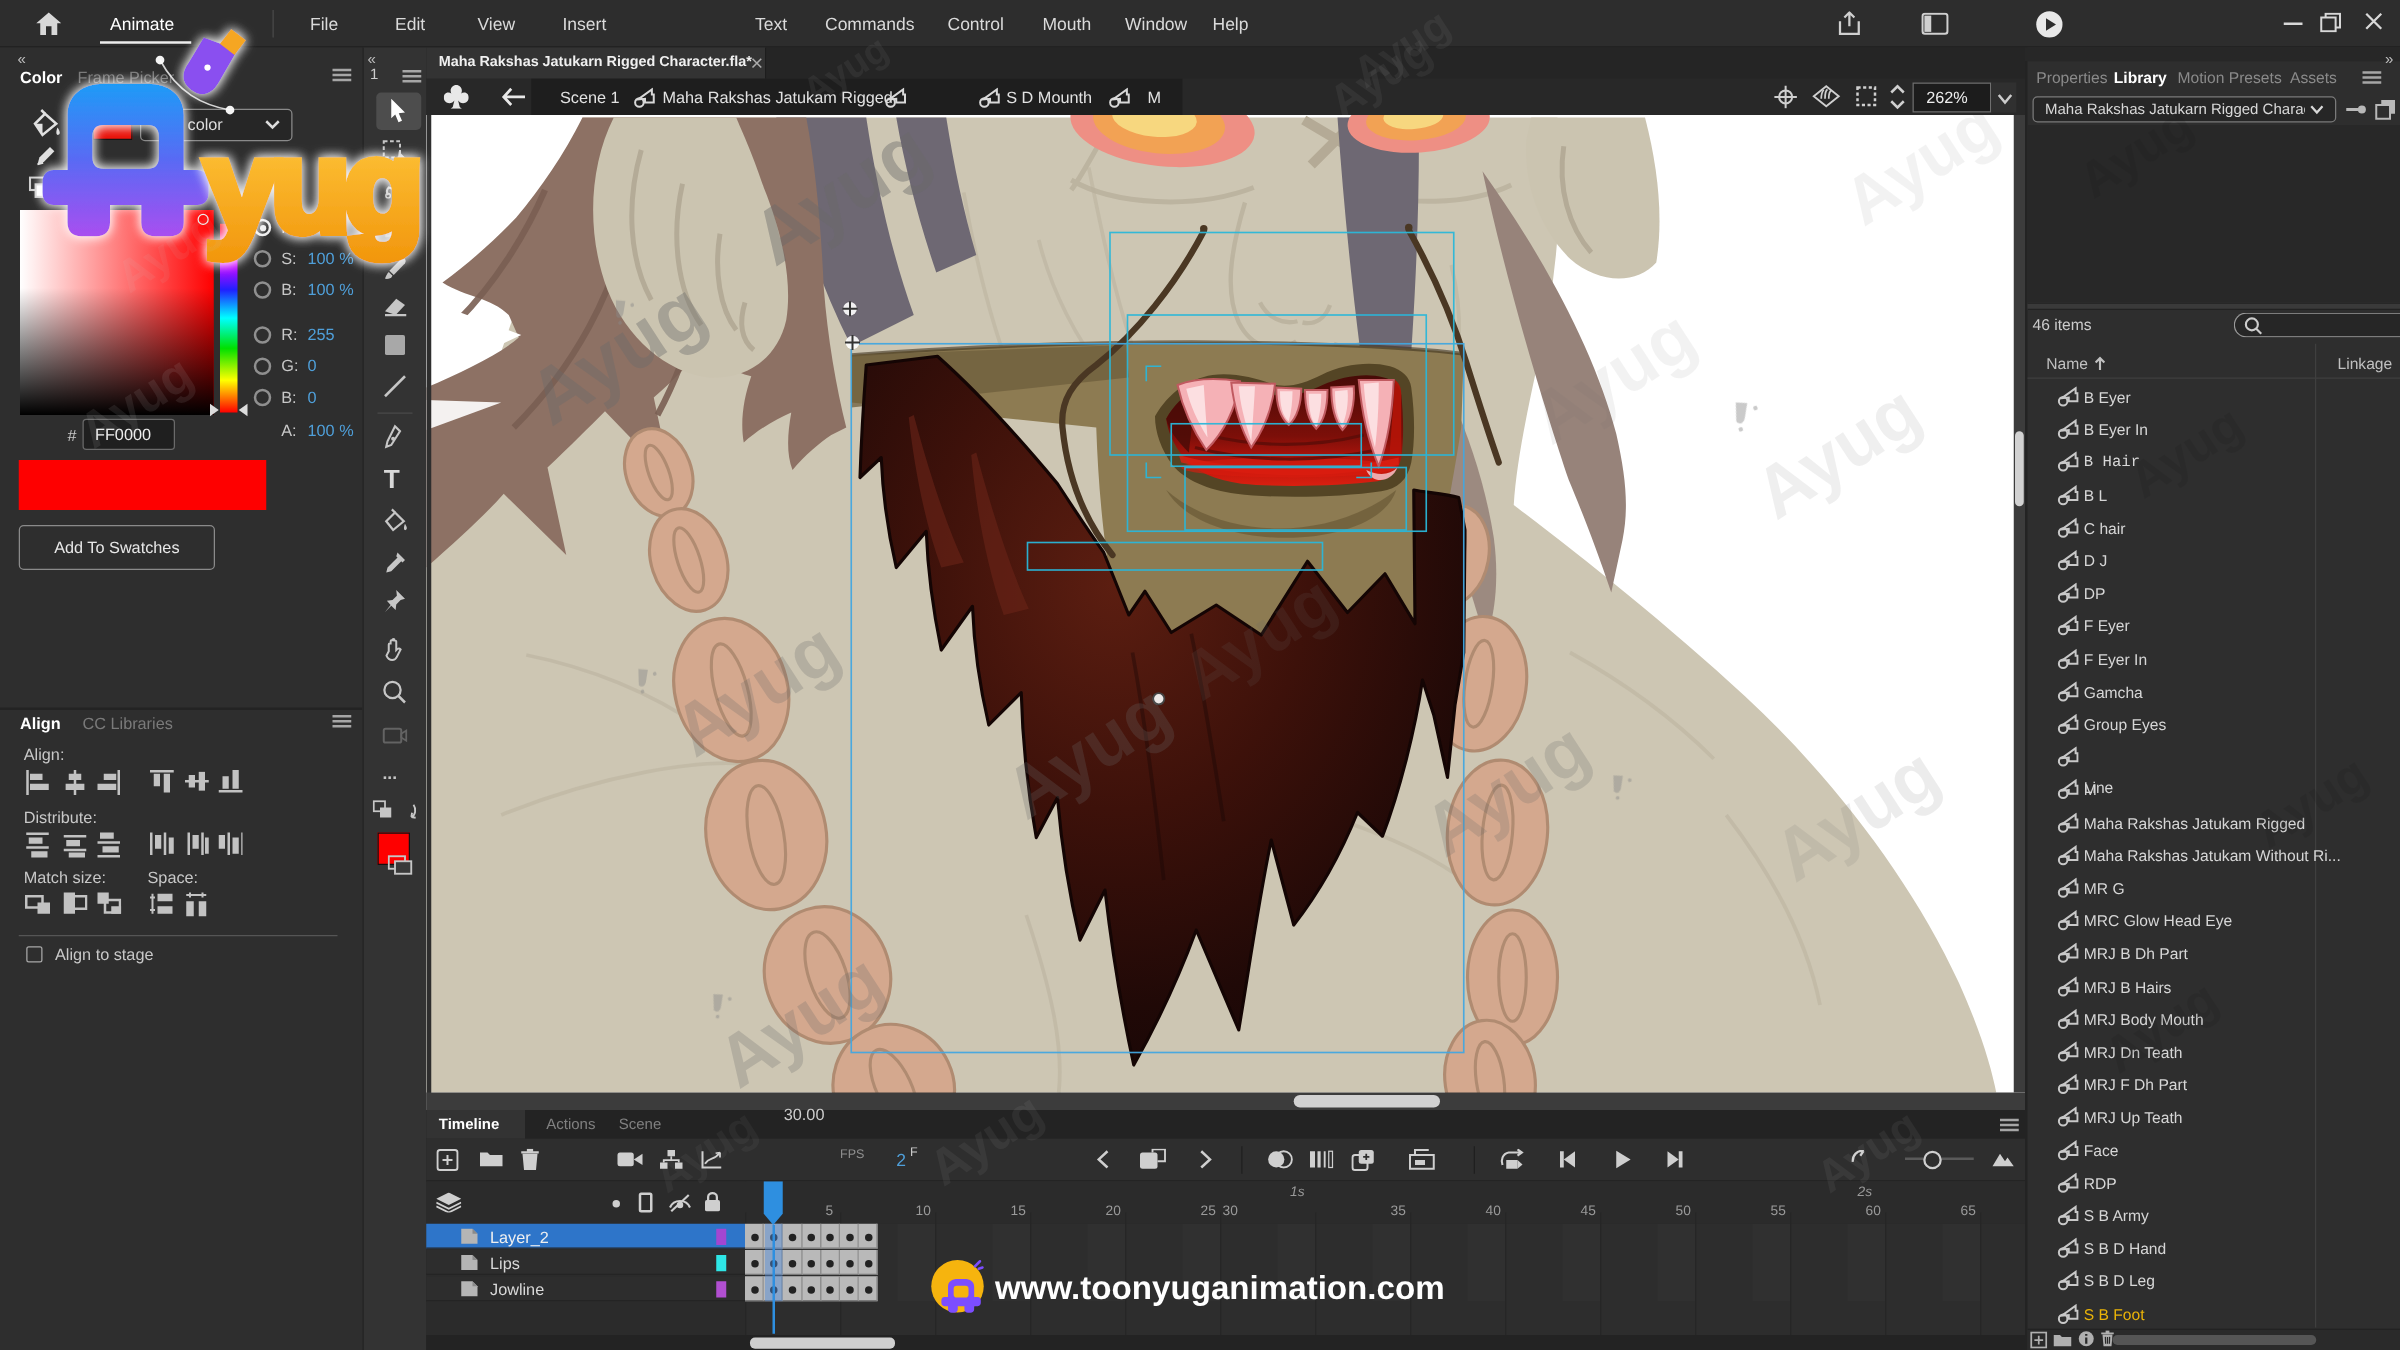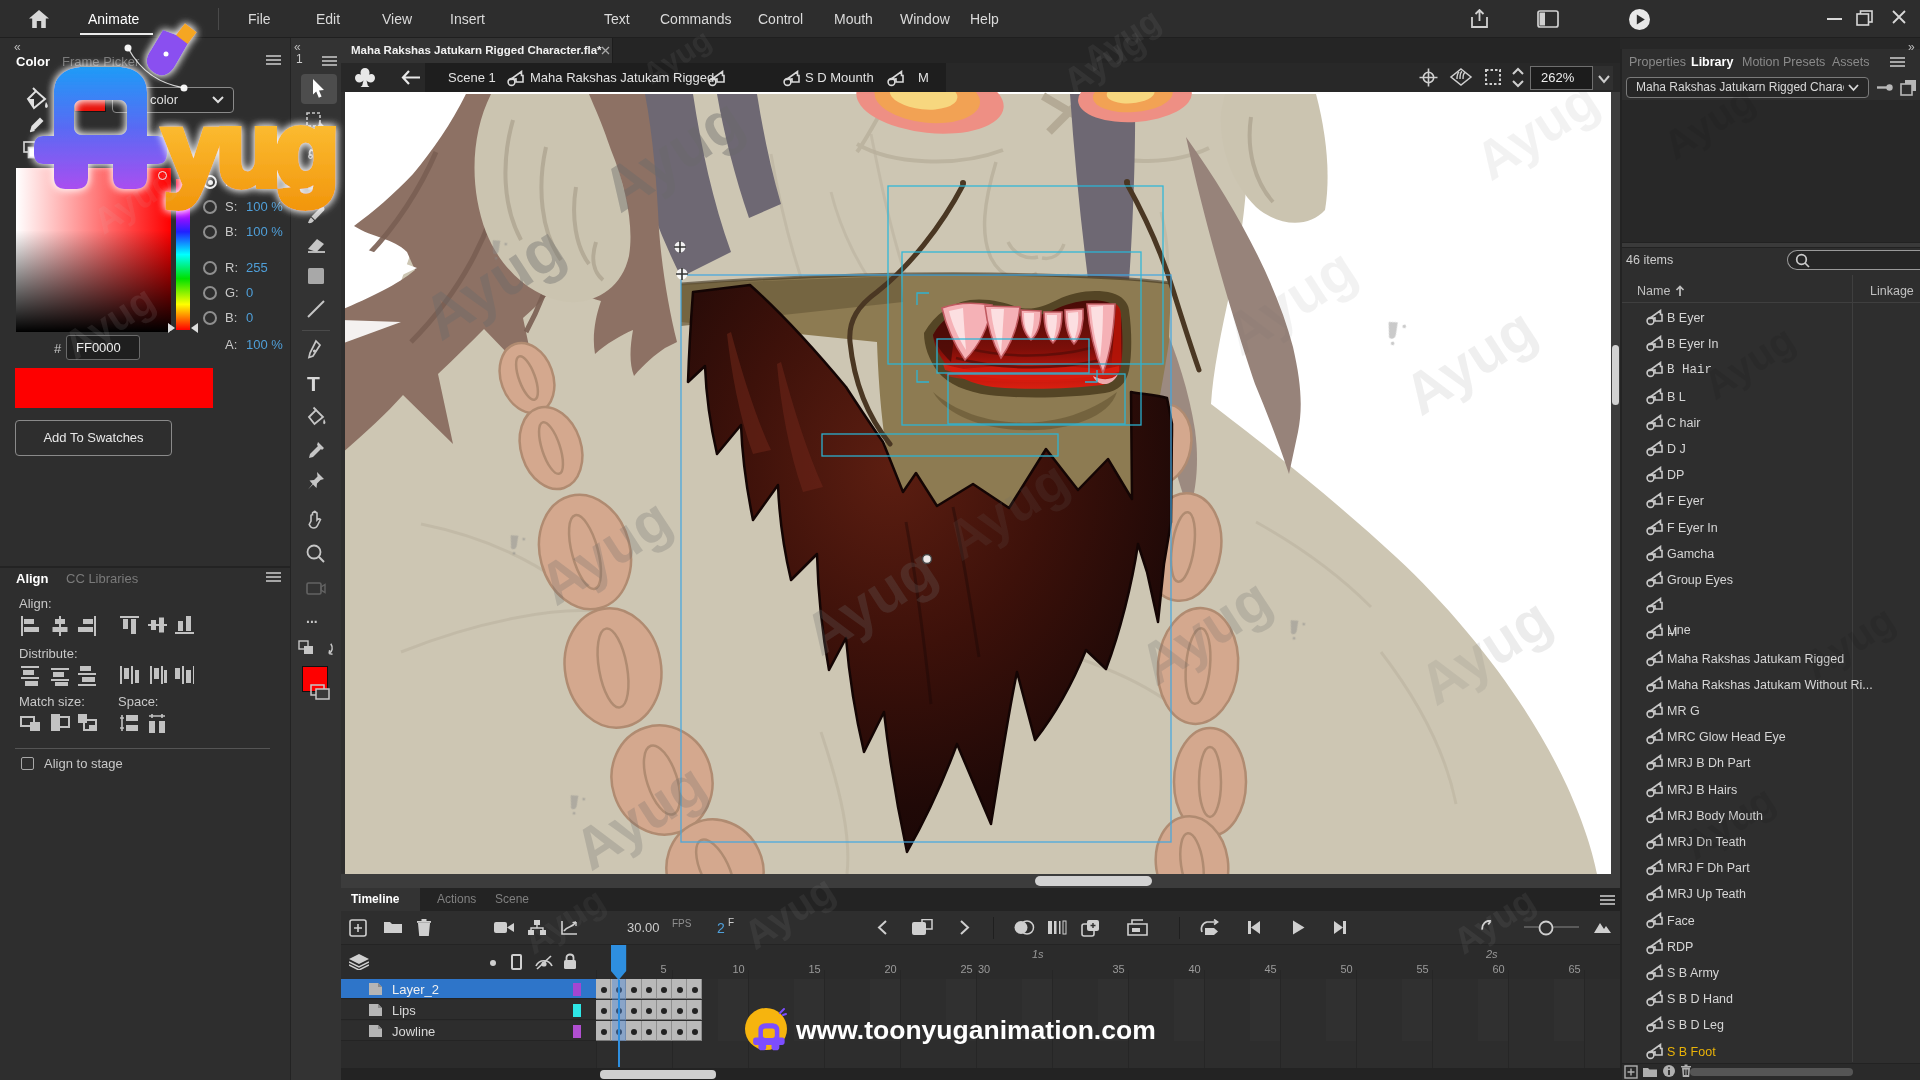--- a/index.html
+++ b/index.html
@@ -644,21 +644,21 @@
       <rect x="7" y="1" width="6" height="5" fill="#cfcfcf"></rect>
       <rect x="1" y="11" width="6" height="5" fill="#cfcfcf"></rect>
       <rect x="13" y="11" width="6" height="5" fill="#cfcfcf"></rect>
       <path d="M10 6 L10 9 M4 11 L4 9 L16 9 L16 11" stroke="#cfcfcf" stroke-width="1.4" fill="none"></path>
     </svg>
     <svg style="position:absolute;left:560px;top:919px;" width="19" height="17" viewBox="0 0 19 17">
       <path d="M2 2 L2 15 L17 15" stroke="#cfcfcf" stroke-width="1.6" fill="none"></path>
       <path d="M4 12 C8 6 11 10 16 3" stroke="#cfcfcf" stroke-width="1.6" fill="none"></path>
       <path d="M16 3 L16 7 M16 3 L12.5 3.6" stroke="#cfcfcf" stroke-width="1.4"></path>
     </svg>
-    <div style="position:absolute;left:627px;top:920px;color:#cccccc;font-size:13px;font-weight:normal;white-space:nowrap;">30.00</div>
+    <div style="position:absolute;left:627px;top:884px;color:#cccccc;font-size:13px;font-weight:normal;white-space:nowrap;">30.00</div>
     <div style="position:absolute;left:672px;top:918px;color:#8f8f8f;font-size:10px;font-weight:normal;white-space:nowrap;">FPS</div>
     <div style="position:absolute;left:717px;top:920px;color:#4f9fd9;font-size:14px;font-weight:normal;white-space:nowrap;">2</div>
     <div style="position:absolute;left:728px;top:917px;color:#cccccc;font-size:10px;font-weight:normal;white-space:nowrap;">F</div>
     <svg style="position:absolute;left:877px;top:920px;" width="11" height="15" viewBox="0 0 11 15">
       <path d="M9 1 L2 7.5 L9 14" fill="none" stroke="#cfcfcf" stroke-width="2"></path>
     </svg>
     <svg style="position:absolute;left:911px;top:919px;" width="22" height="17" viewBox="0 0 22 17">
       <rect x="1" y="3" width="14" height="13" rx="2" fill="#cfcfcf"></rect>
       <path d="M11 3 L11 0.5 L21 0.5 L21 10 L15 10" fill="none" stroke="#cfcfcf" stroke-width="1.5"></path>
     </svg>

